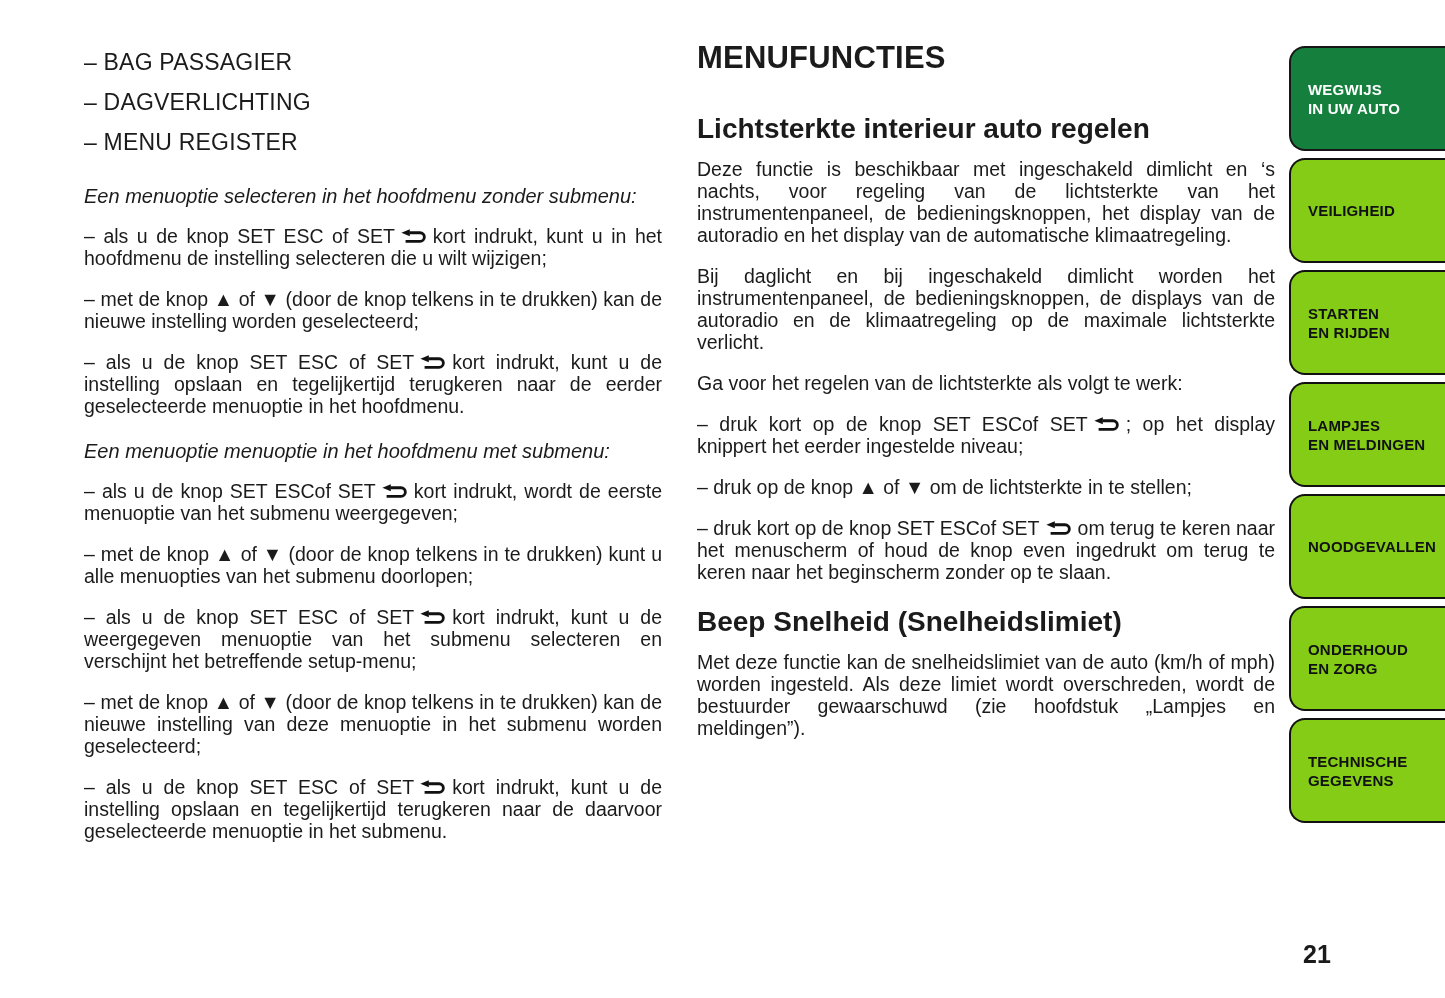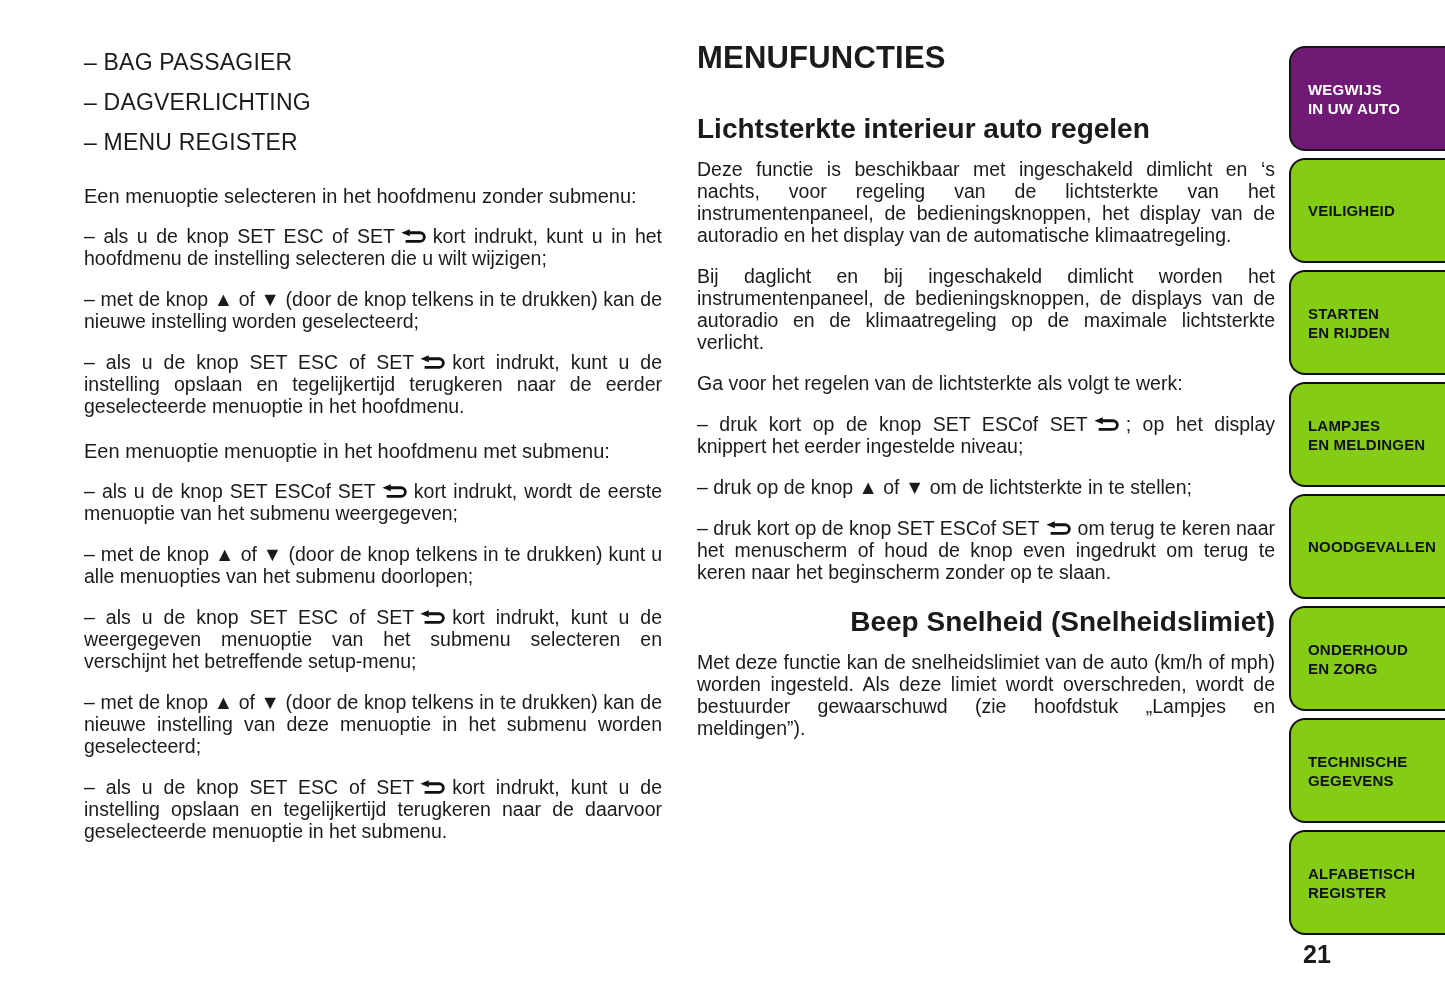--- a/index.html
+++ b/index.html
@@ -17,20 +17,21 @@
   .col.right{left:697px;width:578px;}
 
   .menu-item{
     margin:0;
     font-size:23px;
     line-height:40px;
     letter-spacing:0.2px;
   }
   .intro{
     margin:22px 0 17px 0;
+    font-style:italic;
     font-size:20px;
     line-height:24px;
   }
   p.body{
     margin:0 0 19px 0;
     font-size:19.5px;
     line-height:22px;
     text-align:justify;
   }
   .col-title{
@@ -39,21 +40,21 @@
     line-height:32px;
     font-weight:bold;
     letter-spacing:0.2px;
   }
   .h2{
     margin:0 0 16px 0;
     font-size:28px;
     line-height:26px;
     font-weight:bold;
   }
-  .h2.second{margin-top:26px;text-align:right;}
+  .h2.second{margin-top:26px;}
 
   .ret{
     display:inline-block;
     vertical-align:-1px;
     margin:0 5px 0 5px;
     line-height:0;
   }
 
   .sidebar{
     position:absolute;
@@ -77,21 +78,21 @@
     padding-right:4px;
     font-size:15px;
     line-height:19px;
     font-weight:bold;
     letter-spacing:0.2px;
     white-space:pre-line;
     color:#111111;
     cursor:pointer;
   }
   .tab.active{
-    background:#701a75;
+    background:#15803d;
     color:#ffffff;
     border-color:#161616;
   }
   .page-number{
     position:absolute;
     left:1303px;
     top:940px;
     font-size:25px;
     font-weight:bold;
   }
@@ -172,18 +173,16 @@
     <div class="tab">VEILIGHEID</div>
     <div class="tab">STARTEN
 EN RIJDEN</div>
     <div class="tab">LAMPJES
 EN MELDINGEN</div>
     <div class="tab">NOODGEVALLEN</div>
     <div class="tab">ONDERHOUD
 EN ZORG</div>
     <div class="tab">TECHNISCHE
 GEGEVENS</div>
-    <div class="tab">ALFABETISCH
-REGISTER</div>
   </div>
 
   <div class="page-number">21</div>
 </div>
 
 </body></html>

